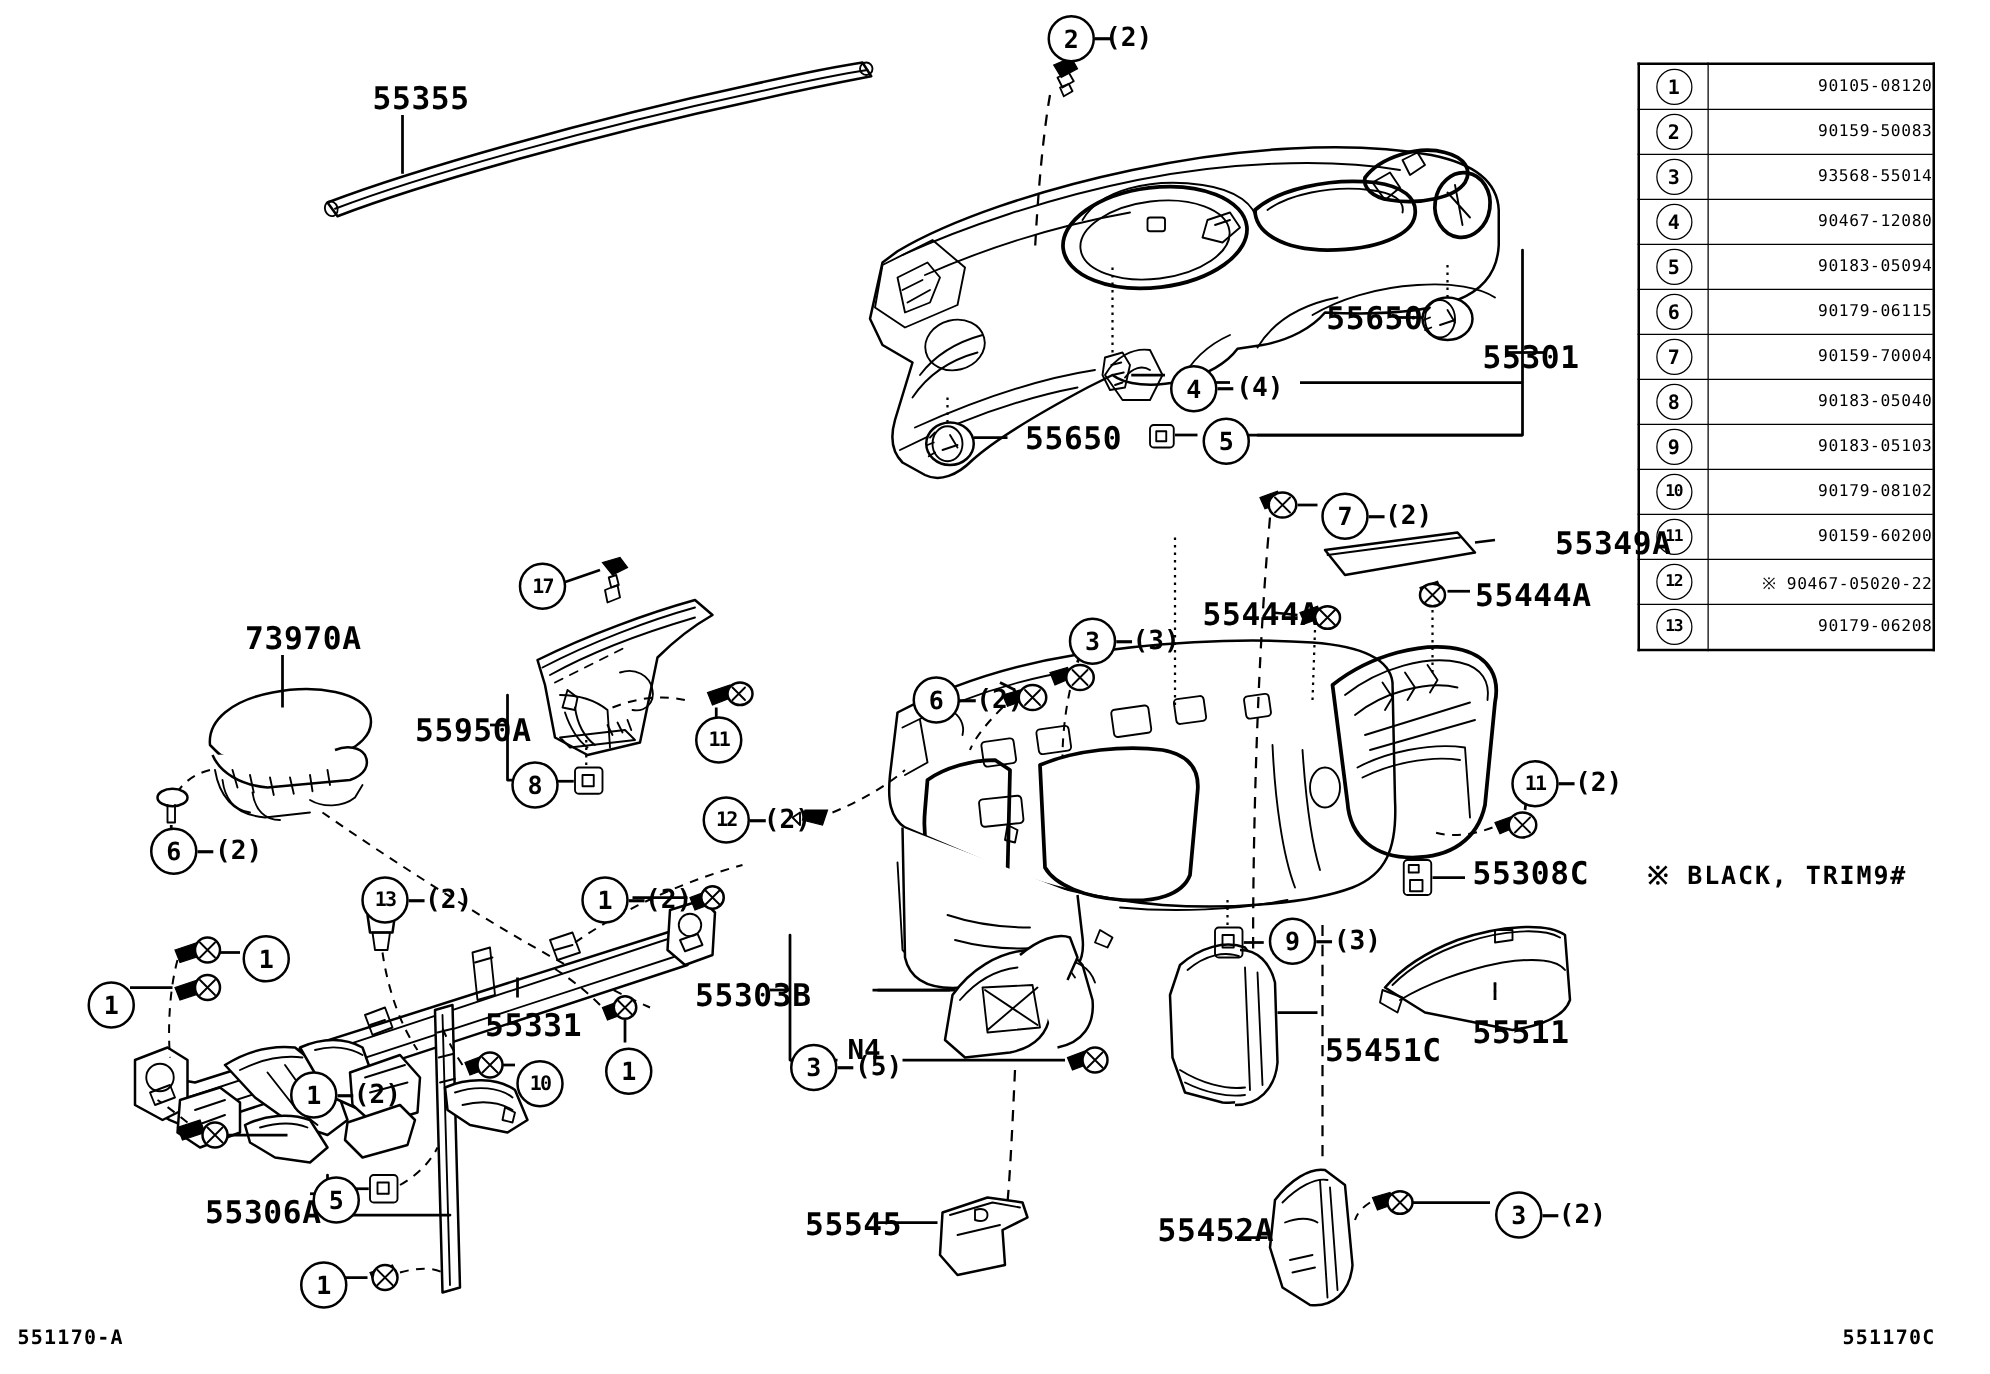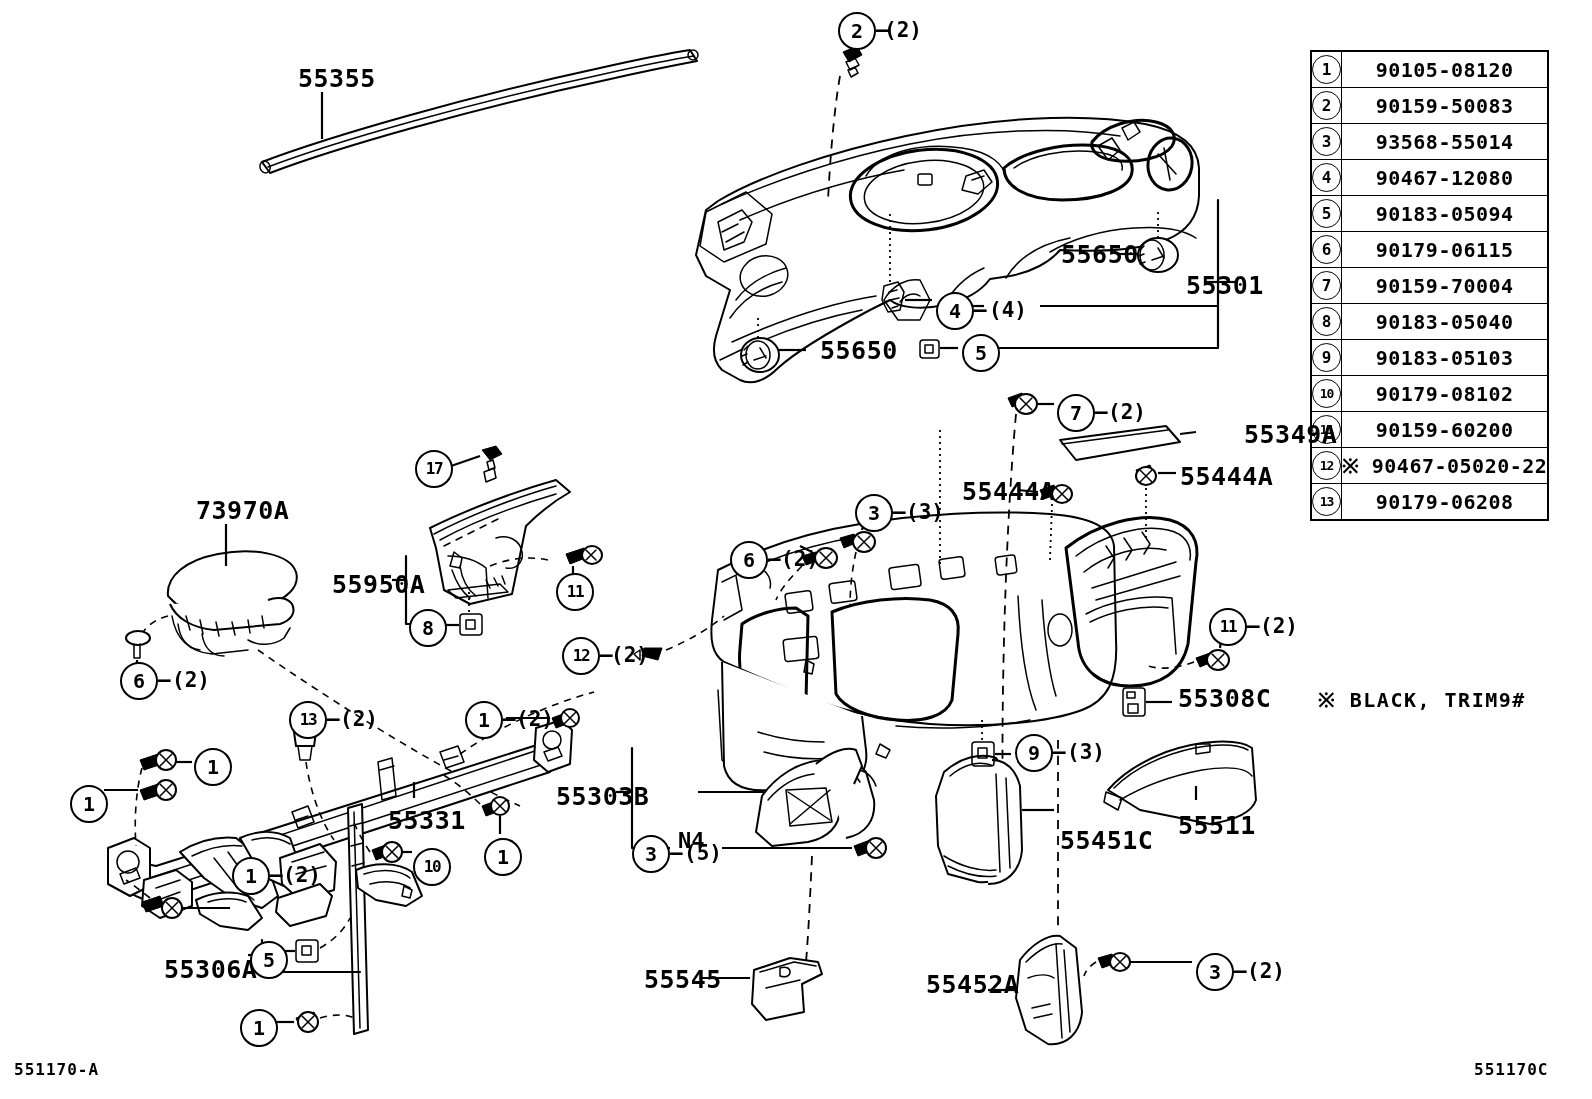--- a/index.html
+++ b/index.html
@@ -67,23 +67,23 @@
     height: 35px;
     padding: 0;
     vertical-align: middle;
     font-family: "DejaVu Sans Mono", "Liberation Mono", monospace;
   }
   #parts-table td.numcell {
     width: 54px;
     text-align: center;
   }
   #parts-table td.pncell {
-    text-align: center;
-    font-size: 20px;
-    font-weight: bold;
+    text-align: right;
+    font-size: 13px;
+    font-weight: normal;
     letter-spacing: 0.5px;
     white-space: nowrap;
     overflow: visible;
   }
   .circnum {
     display: inline-block;
     width: 27px;
     height: 27px;
     line-height: 27px;
     border: 1.7px solid #000;

